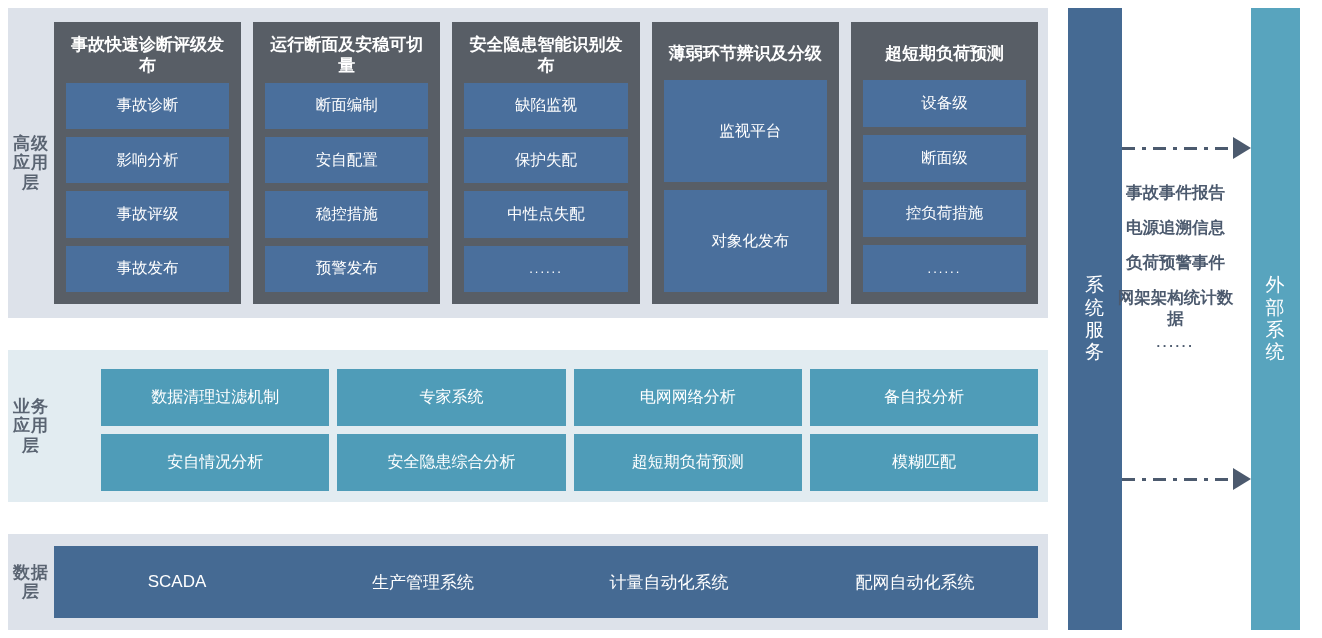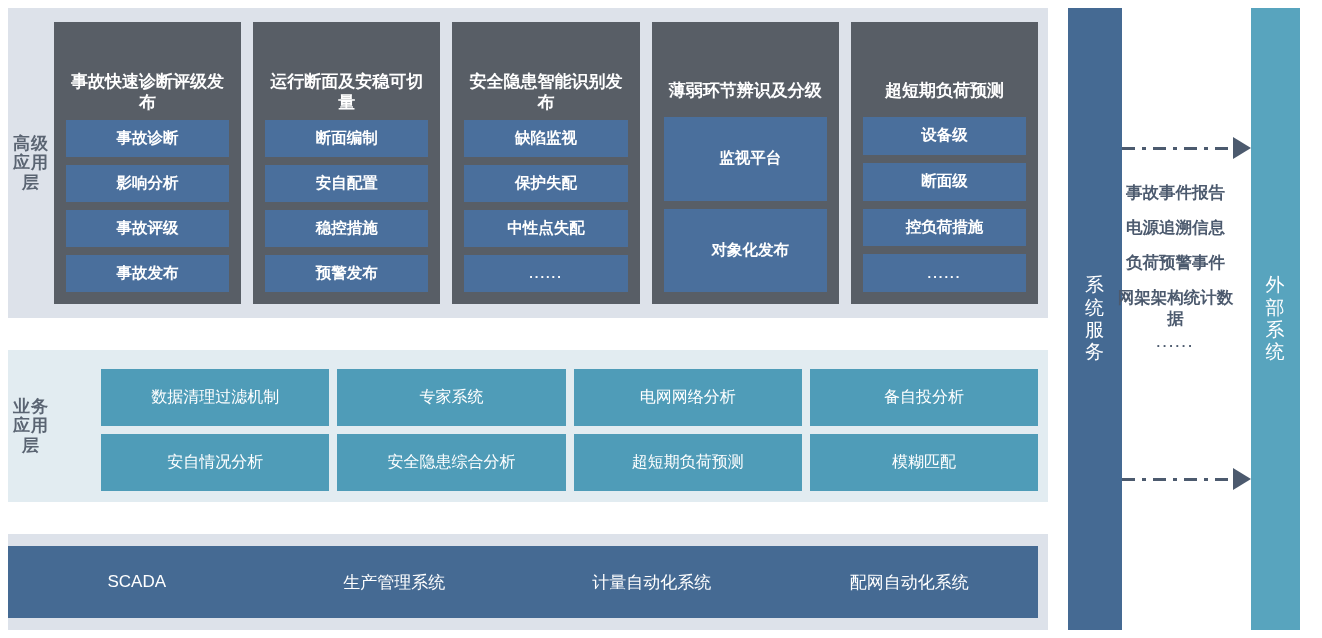--- a/index.html
+++ b/index.html
@@ -79,40 +79,38 @@
     color: #ffffff;
     font-weight: bold;
     font-size: 17px;
     line-height: 1.25;
     text-align: center;
     min-height: 48px;
     display: flex;
     align-items: center;
     justify-content: center;
     padding: 2px 0 6px 0;
-    margin-top: 37px;
   }
 
   .adv-cards {
     flex: 1 1 auto;
     display: flex;
     flex-direction: column;
     gap: 8px;
   }
 
   .adv-card {
     flex: 1 1 0;
     background: #4a6f9c;
     color: #ffffff;
     font-size: 15.5px;
     display: flex;
     align-items: center;
     justify-content: center;
     text-align: center;
-    font-weight: bold;
   }
   .adv-card.tall { flex: 2.13 1 0; padding-left: 10px; }
 
   .dots6 {
     letter-spacing: 2px;
     font-size: 13px;
   }
 
   
   #layer-business {
@@ -352,20 +350,21 @@
         <div class="biz-row">
           <div class="biz-card">安自情况分析</div>
           <div class="biz-card">安全隐患综合分析</div>
           <div class="biz-card">超短期负荷预测</div>
           <div class="biz-card">模糊匹配</div>
         </div>
       </div>
     </div>
 
     <div class="layer" id="layer-data">
+      <div class="layer-label">数据层</div>
       <div class="layer-body">
         <div class="data-card">SCADA</div>
         <div class="data-card">生产管理系统</div>
         <div class="data-card">计量自动化系统</div>
         <div class="data-card">配网自动化系统</div>
       </div>
     </div>
 
   </div>
 

